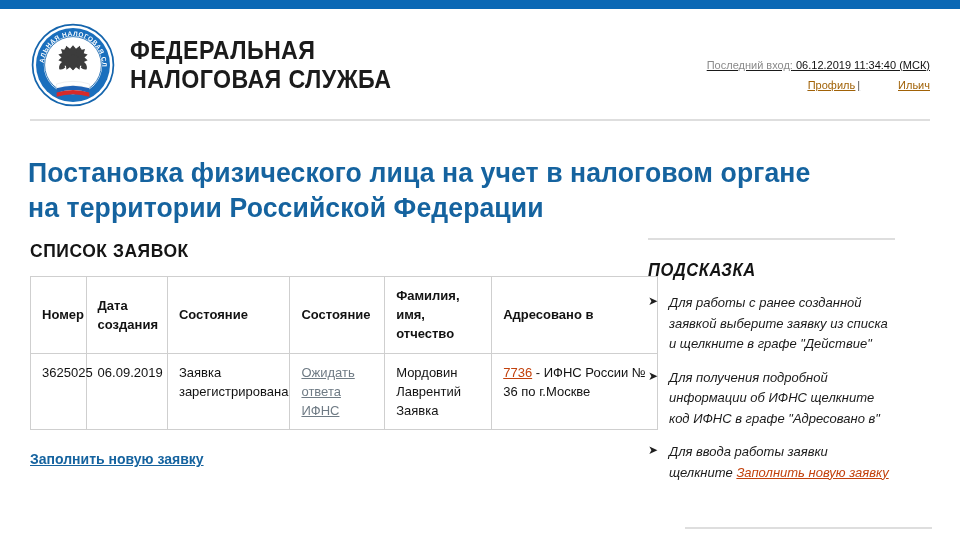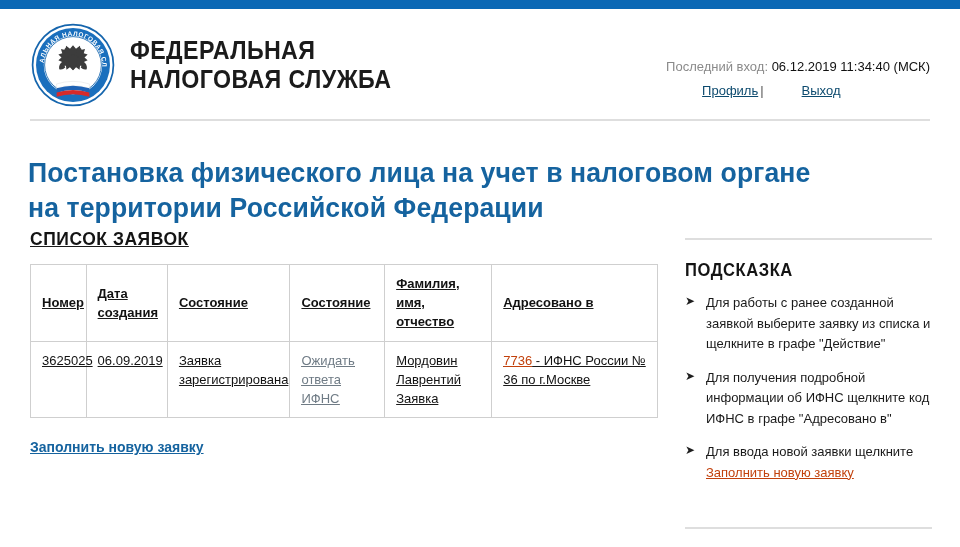--- a/index.html
+++ b/index.html
@@ -61,28 +61,30 @@
     text-transform: uppercase;
     transform: scaleX(0.93);
     transform-origin: left center;
     white-space: pre-line;
   }
 
   .session {
     position: absolute;
     right: 30px;
     top: 47px;
-    font-size: 13px;
+    text-align: right;
+    font-size: 11px;
     line-height: 1.75;
+    text-decoration: underline;
   }
   .session-label { color: #8a8a8a; }
   .session-value { color: #111; }
   .session-links { margin-top: 1px; }
   .session-links a {
-    color: #0c4a6e;
+    color: #a16207;
     text-decoration: underline;
     padding-left: 36px;
   }
   .session-sep { color: #555; padding: 0 2px; }
 
   .rule {
     position: absolute;
     left: 30px;
     width: 900px;
     height: 2px;
@@ -103,23 +105,22 @@
     color: #15639f;
     transform: scaleX(0.95);
     transform-origin: left top;
     letter-spacing: 0.1px;
   }
 
   
   .left-col {
     position: absolute;
     left: 30px;
-    top: 228px;
+    top: 240px;
     width: 630px;
-    text-decoration: underline;
   }
 
   .section-title {
     font-family: "Liberation Sans Narrow", "Liberation Sans", sans-serif;
     font-weight: bold;
     font-size: 19px;
     letter-spacing: 0.6px;
     color: #141414;
     text-transform: uppercase;
     transform: scaleX(0.92);
@@ -174,23 +175,24 @@
     font-size: 14px;
     font-weight: bold;
     color: #15639f;
     text-decoration: underline;
     cursor: pointer;
   }
 
   
   .right-col {
     position: absolute;
-    left: 685px;
+    left: 648px;
     top: 238px;
     width: 247px;
+    font-style: italic;
   }
   .rule-hint-top { position: relative; left: 0; top: 0; width: 247px; height: 2px; background: #dedede; }
 
   .hint-title {
     font-family: "Liberation Sans Narrow", "Liberation Sans", sans-serif;
     font-weight: bold;
     font-size: 18px;
     letter-spacing: 0.6px;
     color: #141414;
     text-transform: uppercase;
@@ -271,21 +273,21 @@
     <div class="brand-title">ФЕДЕРАЛЬНАЯ
 НАЛОГОВАЯ СЛУЖБА</div>
   </div>
 
   <div class="session">
     <div>
       <span class="session-label">Последний вход:</span>
       <span class="session-value">06.12.2019 11:34:40 (МСК)</span>
     </div>
     <div class="session-links">
-      <a href="#">Профиль</a><span class="session-sep">|</span><a href="#">Выход</a>
+      <a href="#">Профиль</a><span class="session-sep">|</span><a href="#">Ильич</a>
     </div>
   </div>
 </div>
 
 <div class="rule rule-header"></div>
 
 <h1 class="page-title">Постановка физического лица на учет в налоговом органе на территории Российской Федерации</h1>
 
 <div class="left-col">
 
@@ -330,18 +332,18 @@
     <li>
       <span class="arrow-bullet">➤</span>
       <span>Для работы с ранее созданной заявкой выберите заявку из списка и щелкните в графе "Действие"</span>
     </li>
     <li>
       <span class="arrow-bullet">➤</span>
       <span>Для получения подробной информации об ИФНС щелкните код ИФНС в графе "Адресовано в"</span>
     </li>
     <li>
       <span class="arrow-bullet">➤</span>
-      <span>Для ввода новой заявки щелкните </span><a href="#" class="link-blue">Заполнить новую заявку</a>
+      <span>Для ввода работы заявки щелкните </span><a href="#" class="link-blue">Заполнить новую заявку</a>
     </li>
   </ul>
 </div>
 
 <div class="rule-hint-bottom"></div>
 
 </body></html>

